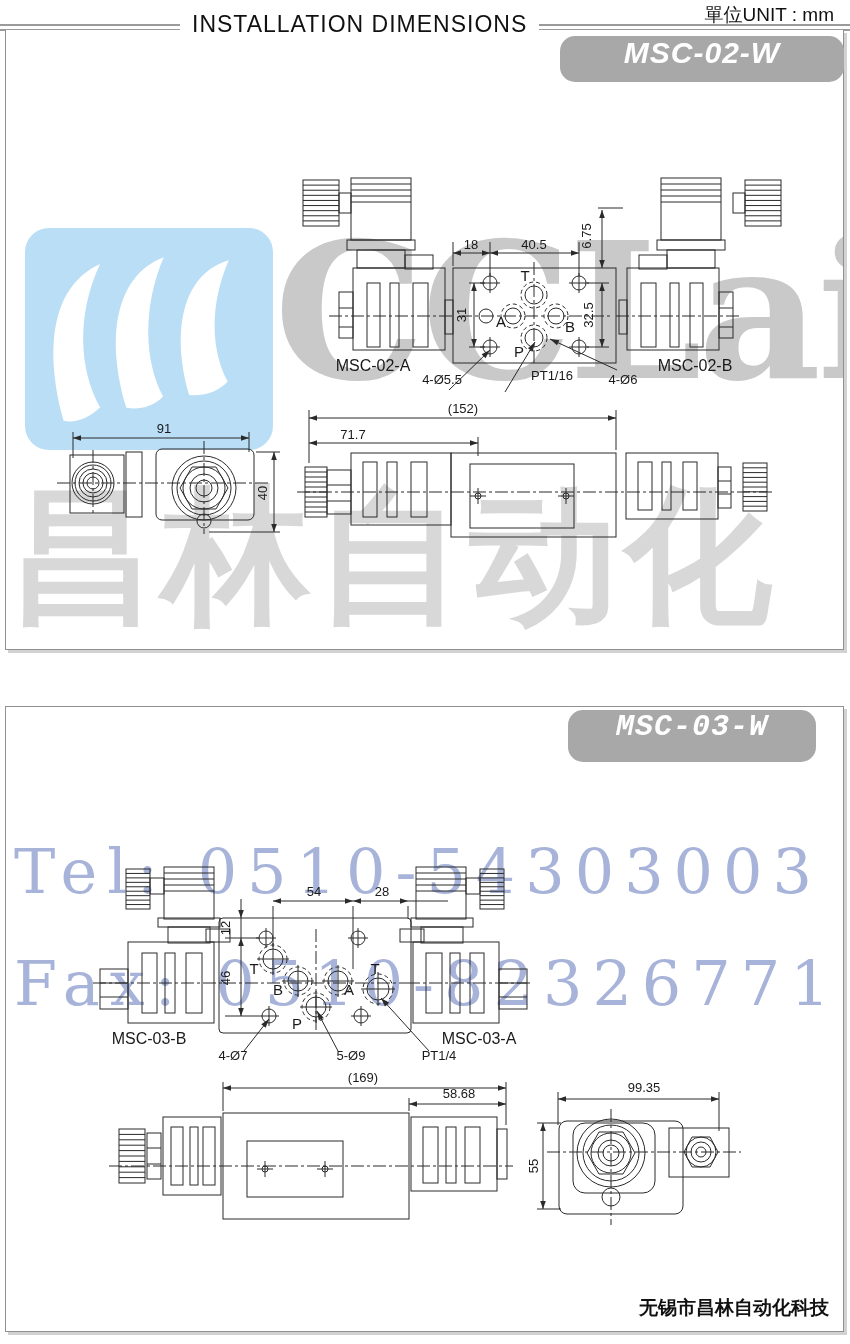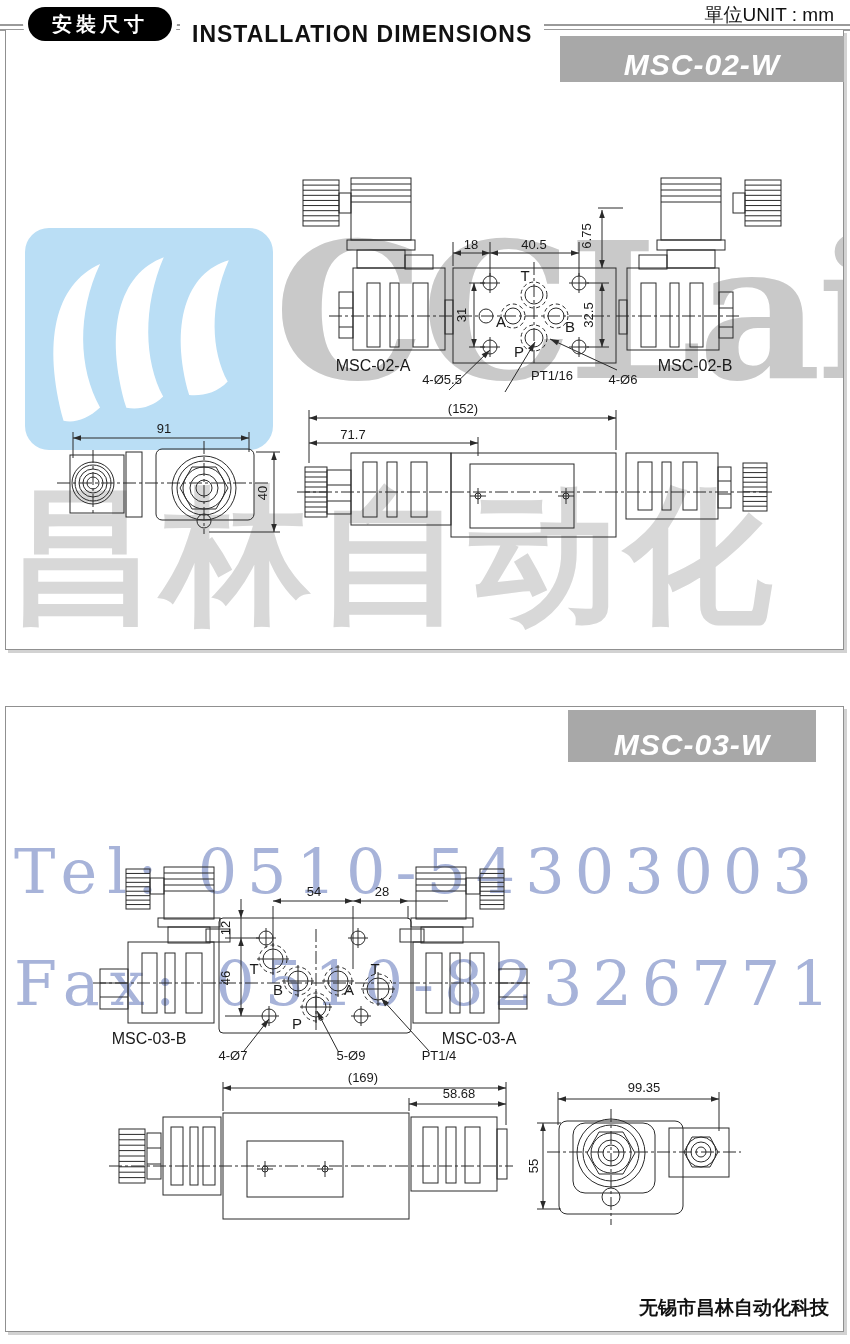--- a/index.html
+++ b/index.html
@@ -5,33 +5,33 @@
   html,body{margin:0;padding:0;background:#fff;}
   .page{position:relative;width:850px;height:1344px;background:#fff;overflow:hidden;
         font-family:"Liberation Sans",sans-serif;}
   .toprule{position:absolute;left:0;top:24px;width:850px;height:7px;box-sizing:border-box;
            border-top:2px solid #9a9a9a;border-bottom:2px solid #9a9a9a;z-index:1;}
   .badge{position:absolute;left:28px;top:7px;width:144px;height:34px;background:#000;
          border-radius:18px;display:flex;align-items:center;justify-content:center;
          color:#fff;font-weight:bold;font-size:20px;letter-spacing:4px;z-index:3;
          box-shadow:0 0 0 5px #fff;}
   .title{position:absolute;left:180px;top:9px;height:30px;background:#fff;padding:0 12px;
-         display:flex;align-items:center;font-weight:bold;font-size:23px;letter-spacing:1px;
-         color:#111;z-index:3;white-space:nowrap;margin-top:10px;}
+         display:flex;align-items:center;font-weight:normal;font-size:23px;letter-spacing:1px;
+         color:#111;z-index:3;white-space:nowrap;}
   .unit{position:absolute;right:16px;top:2px;font-size:19px;color:#111;z-index:3;}
   .panel{position:absolute;background:#fff;border:1px solid #909090;
          box-shadow:3px 3px 0 #d2d2d2;box-sizing:border-box;overflow:hidden;z-index:2;}
   .p1{left:5px;top:30px;width:839px;height:620px;border-top:none;}
   .p2{left:5px;top:706px;width:839px;height:626px;}
   .banner{position:absolute;background:var(--c-banner_bg,#a8a8a8);z-index:4;
-          display:flex;align-items:flex-end;justify-content:center;}
+          display:flex;align-items:flex-start;justify-content:center;border-radius:15px;}
   .banner span{color:var(--c-banner_text,#fff);font-weight:bold;font-style:italic;
           font-size:30px;letter-spacing:1px;}
   .b1{left:560px;top:36px;width:284px;height:46px;}
-  .b2{left:568px;top:710px;width:248px;height:52px;}
+  .b2{left:568px;top:710px;width:248px;height:52px;font-family:Liberation Mono, monospace;}
   .wm-logo{position:absolute;left:19px;top:198px;width:248px;height:222px;
            background:var(--c-logo_blue,#badef5);border-radius:24px;z-index:1;}
   .wm-cc{position:absolute;left:268px;top:170px;font-family:"DejaVu Serif",serif;
          font-size:190px;font-weight:bold;color:var(--c-logo_gray,#c9c9c9);z-index:1;
          white-space:nowrap;letter-spacing:-4px;}
   .wm-cn{position:absolute;left:2px;top:428px;font-size:148px;font-weight:bold;
          color:var(--c-cn_gray,#d8d8d8);z-index:1;white-space:nowrap;letter-spacing:6px;
          font-family:"Liberation Sans",sans-serif;text-align:center;}
   .wm-tel{position:absolute;left:8px;top:128px;font-family:"DejaVu Serif",serif;
           font-size:62px;color:var(--c-watermark_blue,#a7b3d9);letter-spacing:10px;
@@ -49,23 +49,20 @@
   .company{position:absolute;right:14px;bottom:10px;font-size:19px;font-weight:bold;
            color:#111;z-index:3;}
 </style>
 </head>
 <body>
 
 <div class="page">
 
   <div class="toprule"></div>
   <div class="unit">單位UNIT : mm</div>
-  <div class="badge">
-    <span>安裝尺寸</span>
-  </div>
   <div class="title">INSTALLATION DIMENSIONS</div>
 
   <section class="panel p1">
     <div class="wm-logo">
       <svg width="248" height="222" viewBox="0 0 248 222">
         <g transform="rotate(-8 124 111)" style="fill:#ffffff;stroke:none">
           <path d="M28,180 C18,100 38,44 86,30 C56,76 50,130 66,172 C52,182 38,184 28,180 Z" style="fill:#fff;stroke:none"></path>
           <path d="M92,176 C80,96 104,42 150,32 C122,78 116,132 130,170 C118,179 104,180 92,176 Z" style="fill:#fff;stroke:none"></path>
           <path d="M156,172 C146,100 170,50 214,44 C188,86 184,132 196,164 C184,174 168,175 156,172 Z" style="fill:#fff;stroke:none"></path>
         </g>

